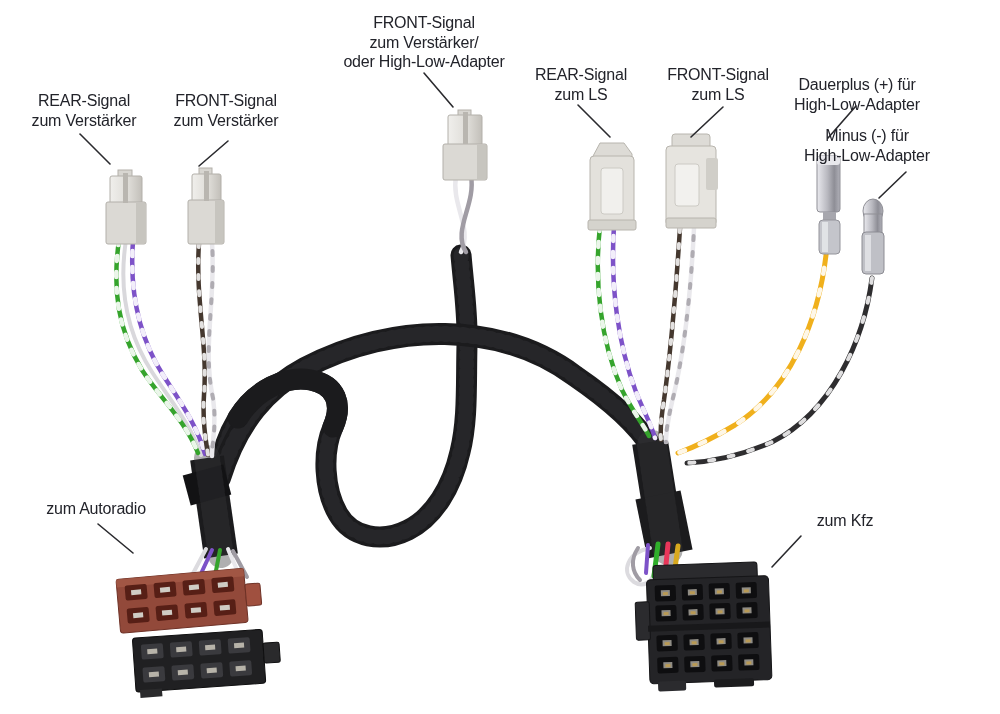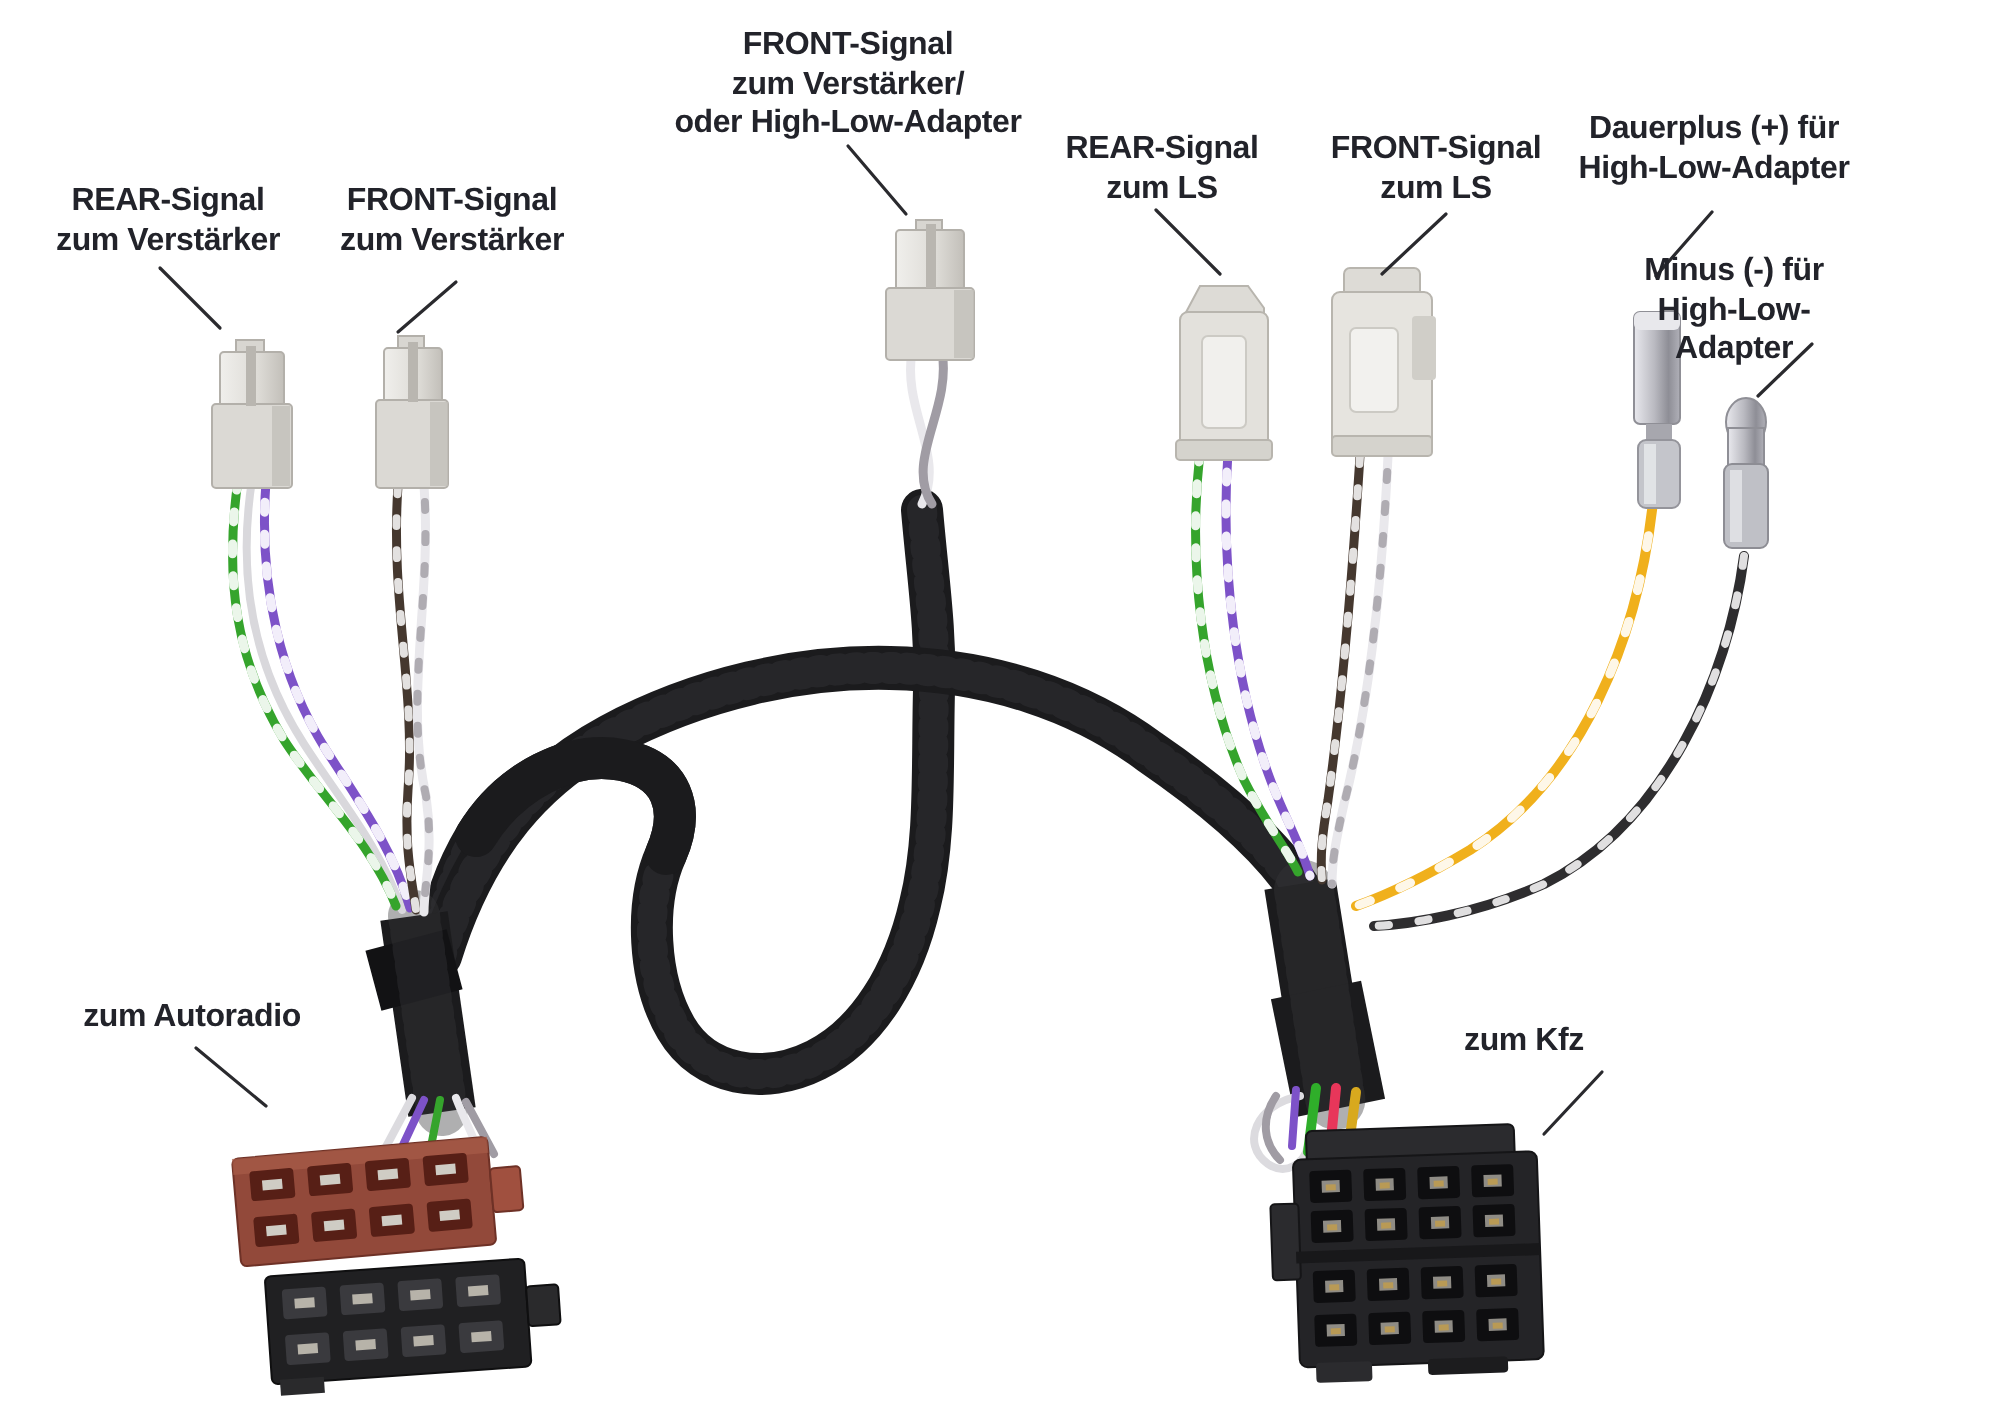--- a/index.html
+++ b/index.html
@@ -4,21 +4,21 @@
 <style>
   html,body{margin:0;padding:0;background:#ffffff;}
   .stage{
     position:relative;width:1000px;height:714px;background:#ffffff;
     overflow:hidden;font-family:"Liberation Sans",sans-serif;
   }
   .stage svg{position:absolute;left:0;top:0;}
   .label{
     position:absolute;transform:translateX(-50%);
     text-align:center;white-space:pre-line;
-    font-weight:bold;font-size:16px;line-height:1.22;
+    font-weight:normal;font-size:16px;line-height:1.22;
     letter-spacing:-0.2px;color:#22232a;
   }
 </style>
 </head>
 <body>
 
 <div class="stage">
 
 <svg width="1000" height="714" viewBox="0 0 1000 714">
   <defs>
@@ -237,19 +237,19 @@
 zum Verstärker</div>
   <div class="label" style="left:226px;top:91px">FRONT-Signal
 zum Verstärker</div>
   <div class="label" style="left:424px;top:13px">FRONT-Signal
 zum Verstärker/
 oder High-Low-Adapter</div>
   <div class="label" style="left:581px;top:65px">REAR-Signal
 zum LS</div>
   <div class="label" style="left:718px;top:65px">FRONT-Signal
 zum LS</div>
-  <div class="label" style="left:857px;top:55px">Dauerplus (+) für
+  <div class="label" style="left:857px;top:75px">Dauerplus (+) für
 High-Low-Adapter</div>
   <div class="label" style="left:867px;top:126px">Minus (-) für
 High-Low-Adapter</div>
   <div class="label" style="left:96px;top:499px">zum Autoradio</div>
-  <div class="label" style="left:762px;top:511px">zum Kfz</div>
+  <div class="label" style="left:845px;top:511px">zum Kfz</div>
 </div>
 
 </body></html>

